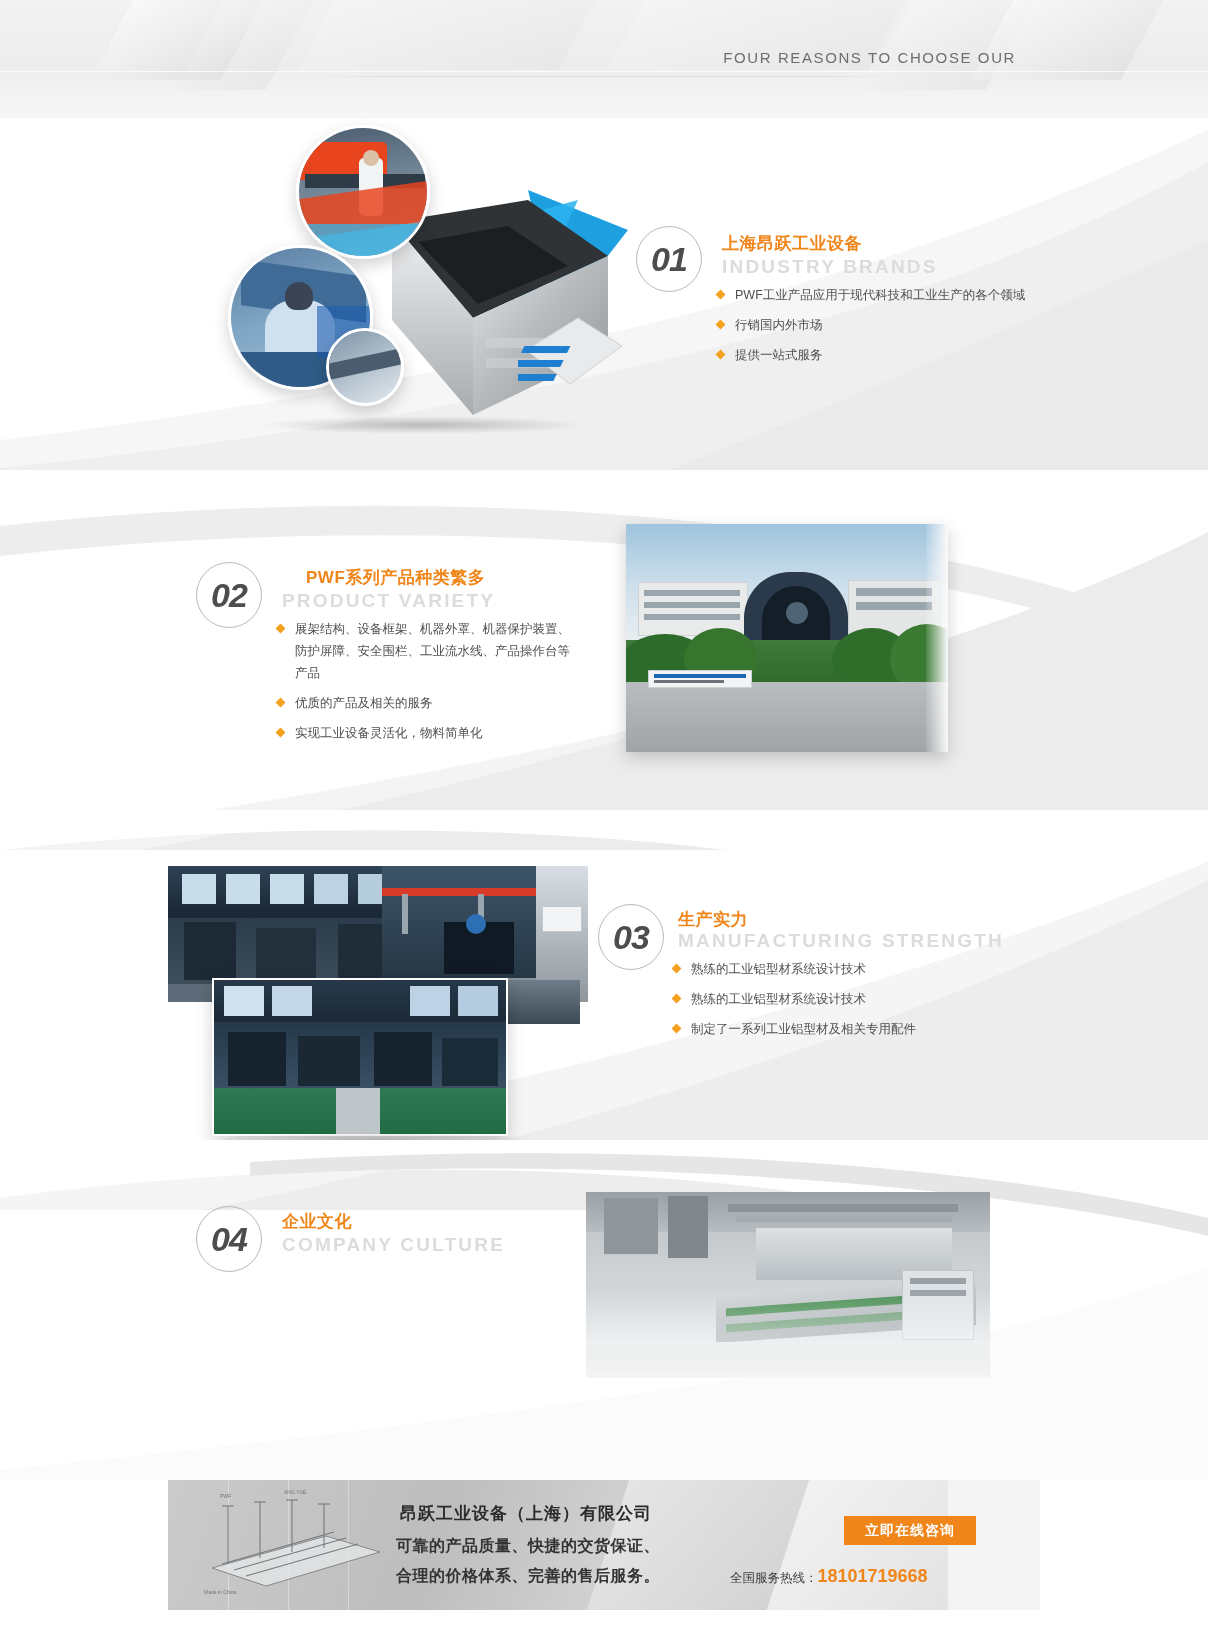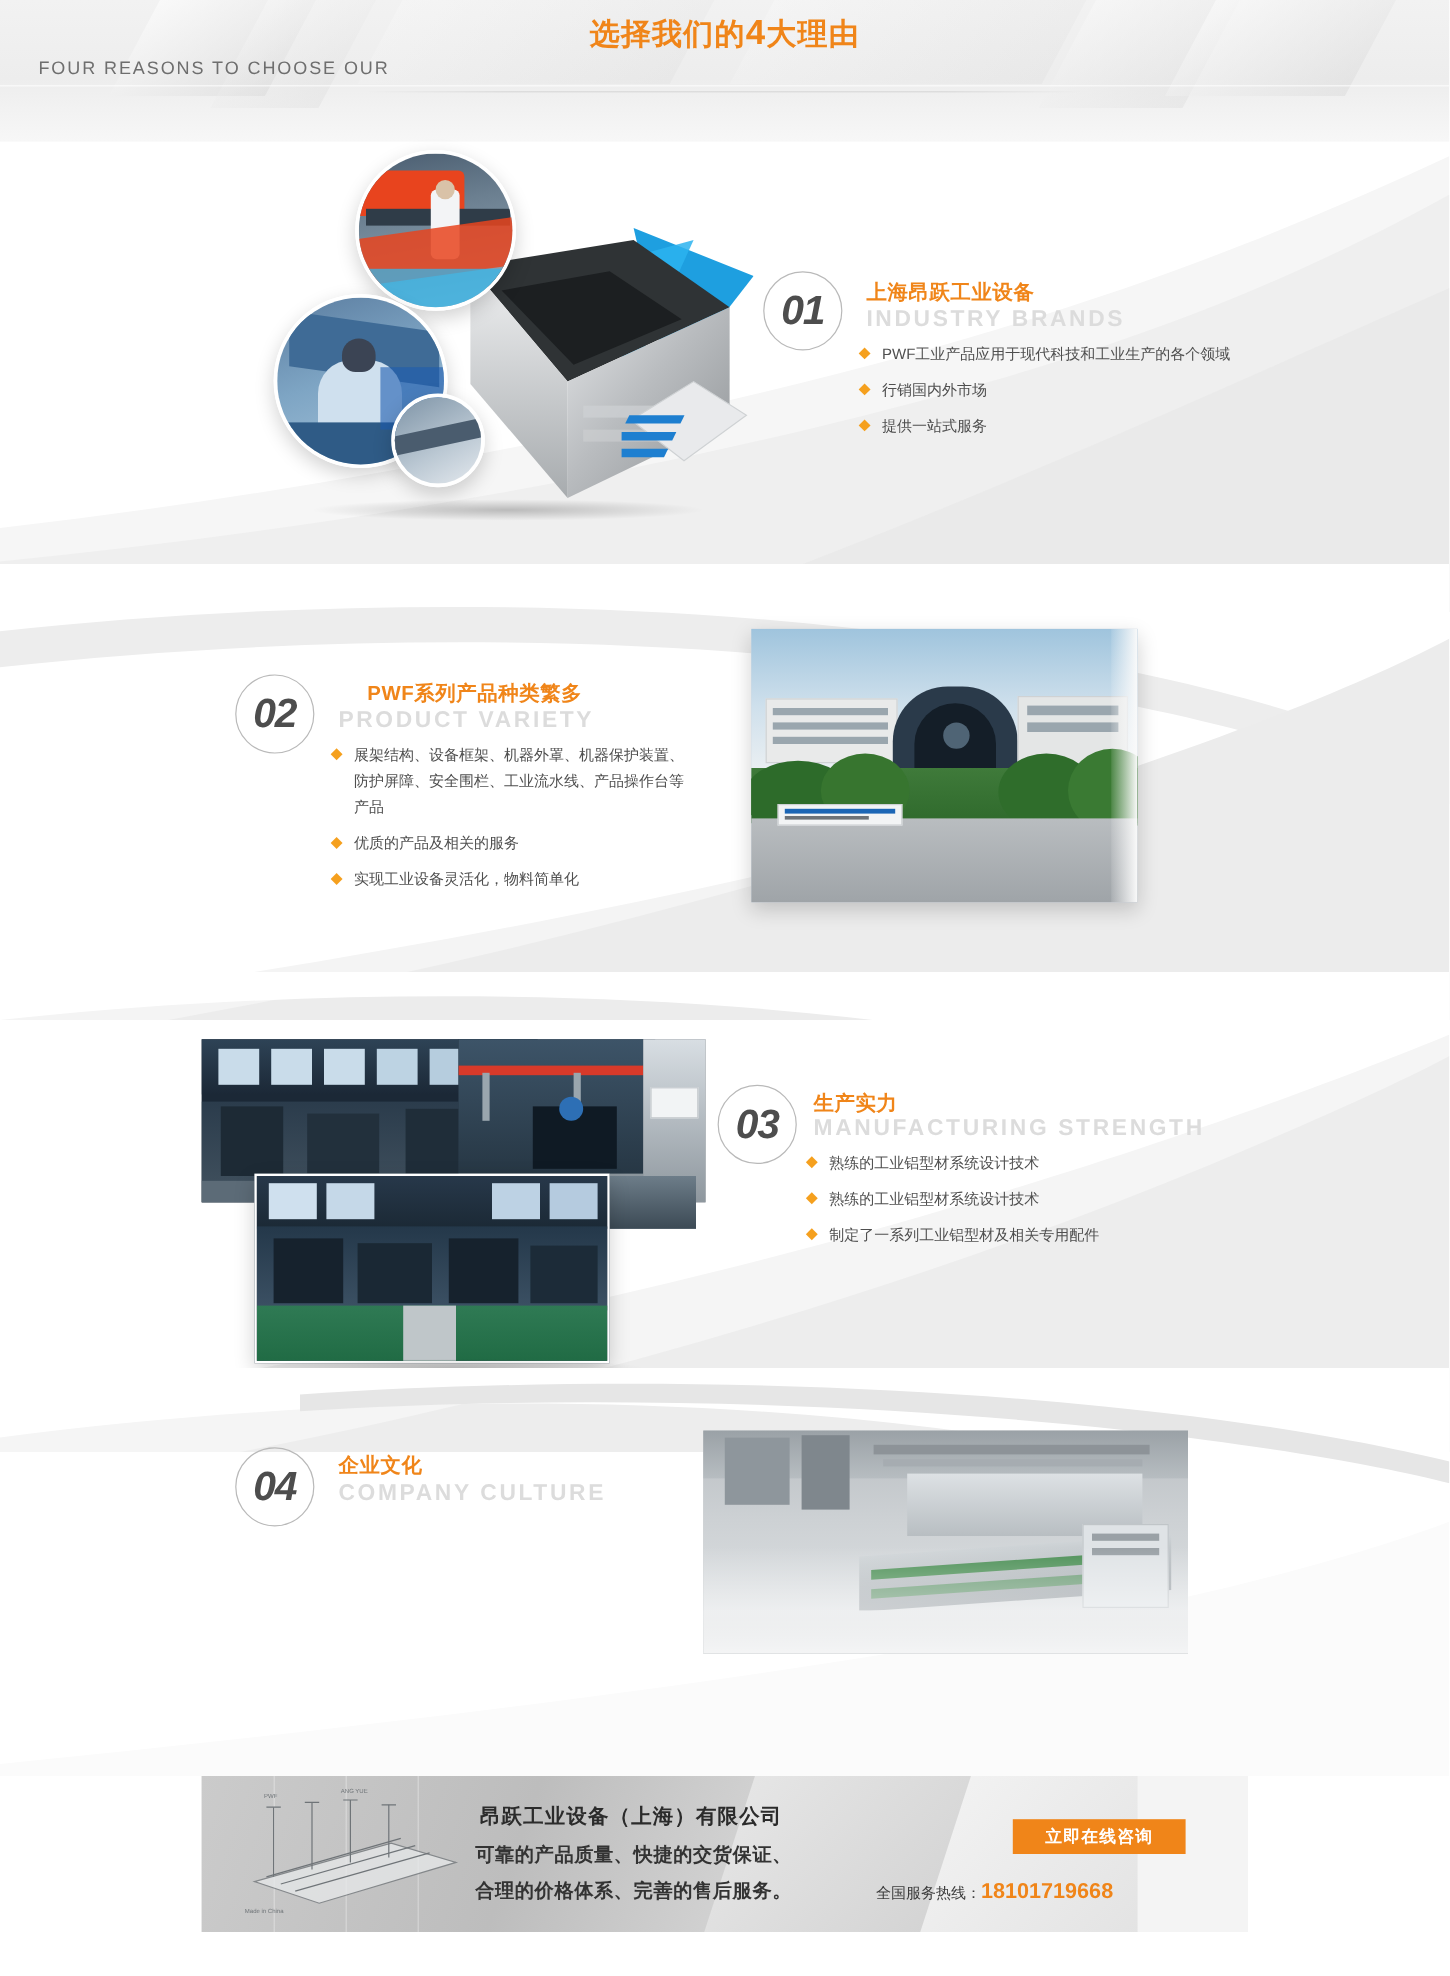--- a/index.html
+++ b/index.html
@@ -45,21 +45,21 @@
     text-align: center;
     font-size: 25px;
     font-weight: bold;
     color: #f08519;
     letter-spacing: 1px;
   }
   .title-cn .big { font-size: 29px; }
   .title-en {
     position: absolute;
     left: 0; top: 49px; width: 1016px;
-    text-align: left;
+    text-align: right;
     font-size: 15px;
     color: #6e6e6e;
     letter-spacing: 1.6px;
     padding-left: 32px;
   }
   .hdr-rule {
     position: absolute;
     left: 304px; top: 76px;
     width: 600px; height: 1px;
     background: linear-gradient(90deg, rgba(255,255,255,0) 0%, #d8d8d8 20%, #d8d8d8 80%, rgba(255,255,255,0) 100%);
@@ -161,21 +161,21 @@
     font-weight: bold;
     color: #333;
     letter-spacing: .5px;
     white-space: nowrap;
   }
   .footer-l1 { top: 56px; }
   .footer-l2 { top: 86px; }
   .consult-btn {
     position: absolute;
     left: 676px; top: 36px;
-    width: 144px; height: 29px;
+    width: 132px; height: 29px;
     background: #f08519;
     color: #fff;
     font-size: 14px;
     font-weight: bold;
     text-align: center;
     line-height: 29px;
     letter-spacing: 1px;
     cursor: pointer;
     border: none;
   }
@@ -197,23 +197,20 @@
 
   <div class="header">
     <div class="hdr-deco" style="left:120px;  top:-30px; width:130px; height:110px;"></div>
     <div class="hdr-deco" style="left:210px;  top:-40px; width:90px;  height:130px; opacity:.5;"></div>
     <div class="hdr-deco" style="left:900px;  top:-40px; width:120px; height:130px; opacity:.55;"></div>
     <div class="hdr-deco" style="left:1000px; top:-30px; width:150px; height:110px; opacity:.7;"></div>
     <div class="hdr-deco" style="left:330px;  top:-50px; width:260px; height:120px; opacity:.35;"></div>
     <div class="hdr-deco" style="left:640px;  top:-50px; width:260px; height:120px; opacity:.35;"></div>
     <div class="hdr-line" style="top:71px;"></div>
 
-    <div class="title-cn">
-      <span>选择我们的</span><span class="big">4</span><span>大理由</span>
-    </div>
     <div class="title-en">FOUR REASONS TO CHOOSE  OUR</div>
     <div class="hdr-rule"></div>
   </div>
 
   <svg class="curve" style="left:0; top:110px; width:1208px; height:400px;" viewBox="0 0 1208 400">
     <path d="M0,330 C260,300 520,250 760,185 C960,130 1100,70 1208,20 L1208,400 L0,400 Z" fill="#f6f6f6"></path>
     <path d="M0,358 C280,330 560,282 800,215 C1000,160 1120,100 1208,52 L1208,400 L0,400 Z" fill="#efefef"></path>
     <path d="M560,400 C760,330 960,240 1208,130 L1208,400 Z" fill="#e8e8e8" opacity=".8"></path>
   </svg>
 

